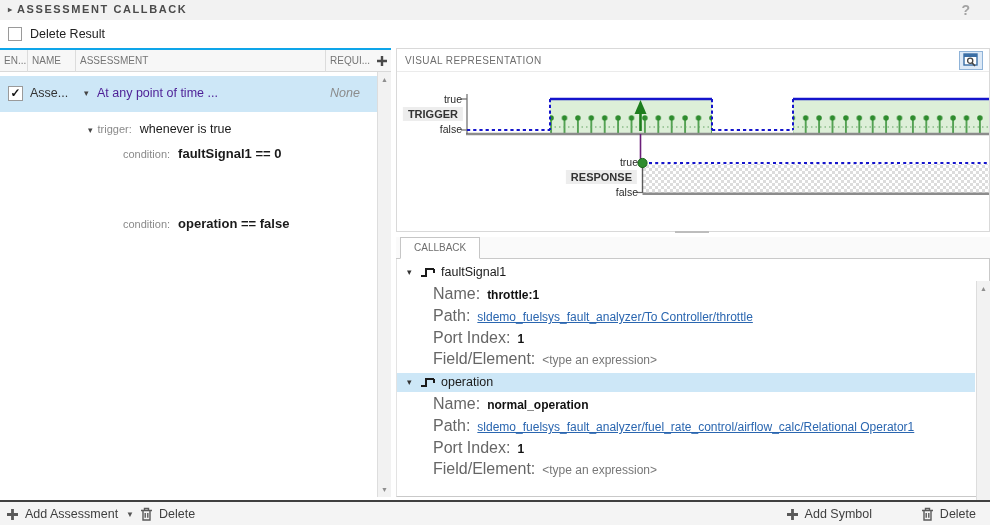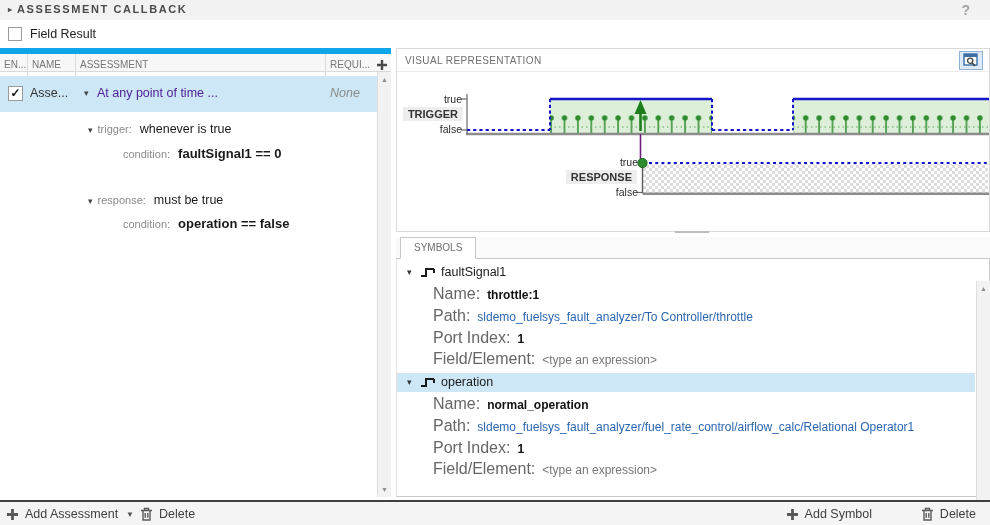--- a/index.html
+++ b/index.html
@@ -15,21 +15,21 @@
   .collapse-tri { font-size:8px; color:#555; margin-right:5px; letter-spacing:0; vertical-align:1px; }
   .help-q { position:absolute; right:20px; top:2px; font-size:14px; font-weight:bold; color:#a3a3a3; cursor:default; }
   
   .extend-row { position:absolute; left:0; top:20px; width:395px; height:28px; background:#fff; }
   .cbx { position:absolute; width:14px; height:14px; background:#fff; border:1px solid #9a9a9a; }
   .extend-row .cbx { left:8px; top:7px; }
   .extend-label { position:absolute; left:30px; top:7px; font-size:12.5px; color:#222; }
   
   .ltable { position:absolute; left:0; top:48px; width:391px; height:452px; background:#fff; }
   .ltable-header { position:absolute; left:0; top:0; width:391px; height:24px; background:#f7f7f7;
-                   border-top:6px solid #0ea5e9; border-bottom:1px solid #d9d9d9; }
+                   border-top:2px solid #0ea5e9; border-bottom:1px solid #d9d9d9; }
   .hcell { position:absolute; top:0; height:22px; line-height:22px; font-size:10px; color:#757575;
            padding-left:4px; border-right:1px solid #dcdcdc; overflow:hidden; white-space:nowrap; }
   .hc-en { left:0; width:28px; }
   .hc-name { left:28px; width:48px; }
   .hc-assess { left:76px; width:250px; }
   .hc-req { left:326px; width:46px; }
   .add-col-btn { position:absolute; left:372px; top:0; width:19px; height:22px; border:none; background:transparent;
                  display:flex; align-items:center; justify-content:center; cursor:pointer; }
   
   .sel-row { position:absolute; left:0; top:28px; width:377px; height:36px; background:#cde7f7; }
@@ -73,21 +73,21 @@
                  border-left:1px solid #e3e3e3; border-right:1px solid #c9c9c9; border-bottom:1px solid #c9c9c9; }
   .sym-item-header { position:absolute; left:0; width:578px; height:19px; line-height:19px; white-space:nowrap; }
   .sym-item-header.selected { background:#cde7f7; }
   .sym-caret { position:absolute; left:10px; top:0; font-size:9px; color:#333; }
   .sym-sig-icon { position:absolute; left:23px; top:3px; }
   .sym-name { position:absolute; left:44px; top:0; font-size:12.5px; color:#1a1a1a; }
   .sym-field { position:absolute; left:36px; height:20px; line-height:20px; white-space:nowrap; }
   .flabel { font-size:16px; color:#666; margin-right:7px; }
   .fvalue { font-size:12px; color:#111; }
   .fvalue.bold { font-weight:bold; }
-  .fvalue.link { color:#2a66b0; font-weight:normal; cursor:pointer; }
+  .fvalue.link { color:#2a66b0; text-decoration:underline; font-weight:normal; cursor:pointer; }
   .fvalue.placeholder { color:#777; }
   .vs-sym { left:579px; top:22px; width:15px; height:238px; }
   
   .footer { position:absolute; left:0; top:500px; width:990px; height:42px; background:#f4f4f4;
             border-top:2px solid #404040; }
   .foot-btn { position:absolute; top:0; height:24px; display:flex; align-items:center; gap:6px;
               font-size:12.5px; color:#3f3f3f; cursor:pointer; background:transparent; border:none; }
   .fb-add-assessment { left:6px; }
   .fb-del-assessment { left:140px; }
   .fb-add-symbol { right:118px;justify-content:space-between; }
@@ -101,21 +101,21 @@
 
   <div class="top-strip">
     <div class="panel-title">
       <span class="collapse-tri">▸</span><span>ASSESSMENT CALLBACK</span>
     </div>
   </div>
   <div class="help-q">?</div>
 
   <div class="extend-row">
     <span class="cbx"></span>
-    <span class="extend-label">Field Result</span>
+    <span class="extend-label">Delete Result</span>
   </div>
 
   <div class="ltable">
     <div class="ltable-header">
       <div class="hcell hc-en">EN...</div>
       <div class="hcell hc-name">NAME</div>
       <div class="hcell hc-assess">ASSESSMENT</div>
       <div class="hcell hc-req" style="border-right:none;">REQUI...</div>
       <button class="add-col-btn">
         <svg width="12" height="12" viewBox="0 0 12 12">
@@ -130,23 +130,20 @@
       <span class="row-caret">▾</span>
       <span class="row-assess">At any point of time ...</span>
       <span class="row-req">None</span>
     </div>
 
     <div class="tree-row" style="left:88px; top:70px;">
       <span class="tree-caret">▾</span><span class="tree-label">trigger:</span><span class="tree-value">whenever is true</span>
     </div>
     <div class="tree-row" style="left:123px; top:95px;">
       <span class="tree-label">condition:</span><span class="tree-value bold">faultSignal1 == 0</span>
-    </div>
-    <div class="tree-row" style="left:88px; top:141px;">
-      <span class="tree-caret">▾</span><span class="tree-label">response:</span><span class="tree-value">must be true</span>
     </div>
     <div class="tree-row" style="left:123px; top:165px;">
       <span class="tree-label">condition:</span><span class="tree-value bold">operation == false</span>
     </div>
 
     <div class="vscroll vs-left">
       <div class="vs-arrow vs-up">▲</div>
       <div class="vs-arrow vs-down">▼</div>
     </div>
   </div>
@@ -213,21 +210,21 @@
       <span class="sig-name" style="left:66px; top:35px;">TRIGGER</span>
       <span class="sig-label" style="left:241px; top:84px;">true</span>
       <span class="sig-label" style="left:241px; top:114px;">false</span>
       <span class="sig-name" style="left:240px; top:98px;">RESPONSE</span>
     </div>
   </div>
   <div class="splitter"></div>
 
   <div class="sym-panel">
     <div class="sym-tabbar">
-      <div class="sym-tab">SYMBOLS</div>
+      <div class="sym-tab">CALLBACK</div>
     </div>
     <div class="sym-content">
 
       <div class="sym-item-header" style="top:4px;">
         <span class="sym-caret">▾</span>
         <svg class="sym-sig-icon" width="16" height="13" viewBox="0 0 16 13">
           <path d="M1 10 H6 V3 H14 M14 3 V7" fill="none" stroke="#1a1a1a" stroke-width="2"></path>
         </svg>
         <span class="sym-name">faultSignal1</span>
       </div>

